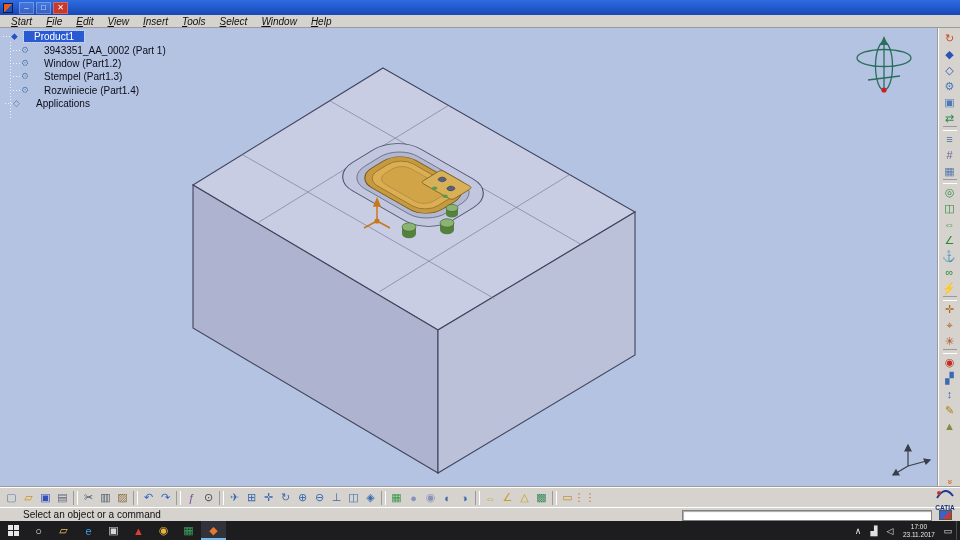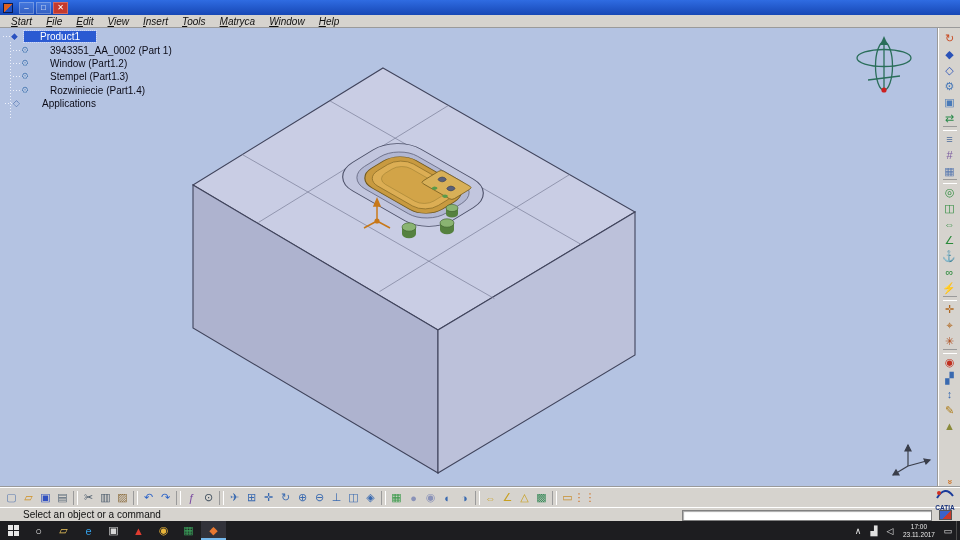--- a/index.html
+++ b/index.html
@@ -28,21 +28,21 @@
   .viewport-svg { position:absolute; top:0; left:0; }
 
   
   .tree { position:absolute; left:3px; top:2px; z-index:5; font-size:10px; color:#0c0c18; }
   .tree-vline { position:absolute; left:7px; top:12px; height:78px; width:1px;
     background-image:repeating-linear-gradient(180deg,#eef1fb 0 1px,transparent 1px 3px); }
   .trow { display:flex; align-items:center; height:13.4px; white-space:nowrap; }
   .hstub { width:7px; height:1px; margin-right:1px;
     background-image:repeating-linear-gradient(90deg,#eef1fb 0 1px,transparent 1px 3px); }
   .ticon { width:11px; font-size:9px; line-height:9px; margin-right:2px; text-shadow:0 0 1px #fff; }
-  .tlabel { padding:0 16px;text-align:right; }
+  .tlabel { padding:0 10px;text-align:right; }
   .tlabel.selected { background:#2a5ad2; color:#fff; outline:1px dotted #cdd9ff; }
 
   
   .rtoolbar { position:absolute; top:28px; right:0; bottom:53px; width:22px; background:#d6d3ce;
     border-left:1px solid #fff; box-shadow:-1px 0 0 #9a9a9a; display:flex; flex-direction:column;
     align-items:center; padding-top:2px; overflow:hidden; }
   .vicon { width:16px; height:16px; display:flex; align-items:center; justify-content:center;
     font-size:11px; line-height:16px; flex:0 0 auto; }
   .vicon.sep { height:5px; width:14px; border-top:1px solid #9a9a9a; border-bottom:1px solid #ffffff; font-size:0; }
   .rt-overflow { margin-top:auto; color:#d07020; font-size:9px; font-weight:bold; transform:rotate(90deg); }
@@ -95,21 +95,21 @@
     <span class="menu-item">File</span>
 
     <span class="menu-item">Edit</span>
 
     <span class="menu-item">View</span>
 
     <span class="menu-item">Insert</span>
 
     <span class="menu-item">Tools</span>
 
-    <span class="menu-item">Matryca</span>
+    <span class="menu-item">Select</span>
 
     <span class="menu-item">Window</span>
 
     <span class="menu-item">Help</span>
   </div>
 
 <div class="main">
 
   <svg class="viewport-svg" width="938" height="459" viewBox="0 0 938 459">
     <rect x="0" y="0" width="938" height="459" fill="#b4c3e2"></rect>

